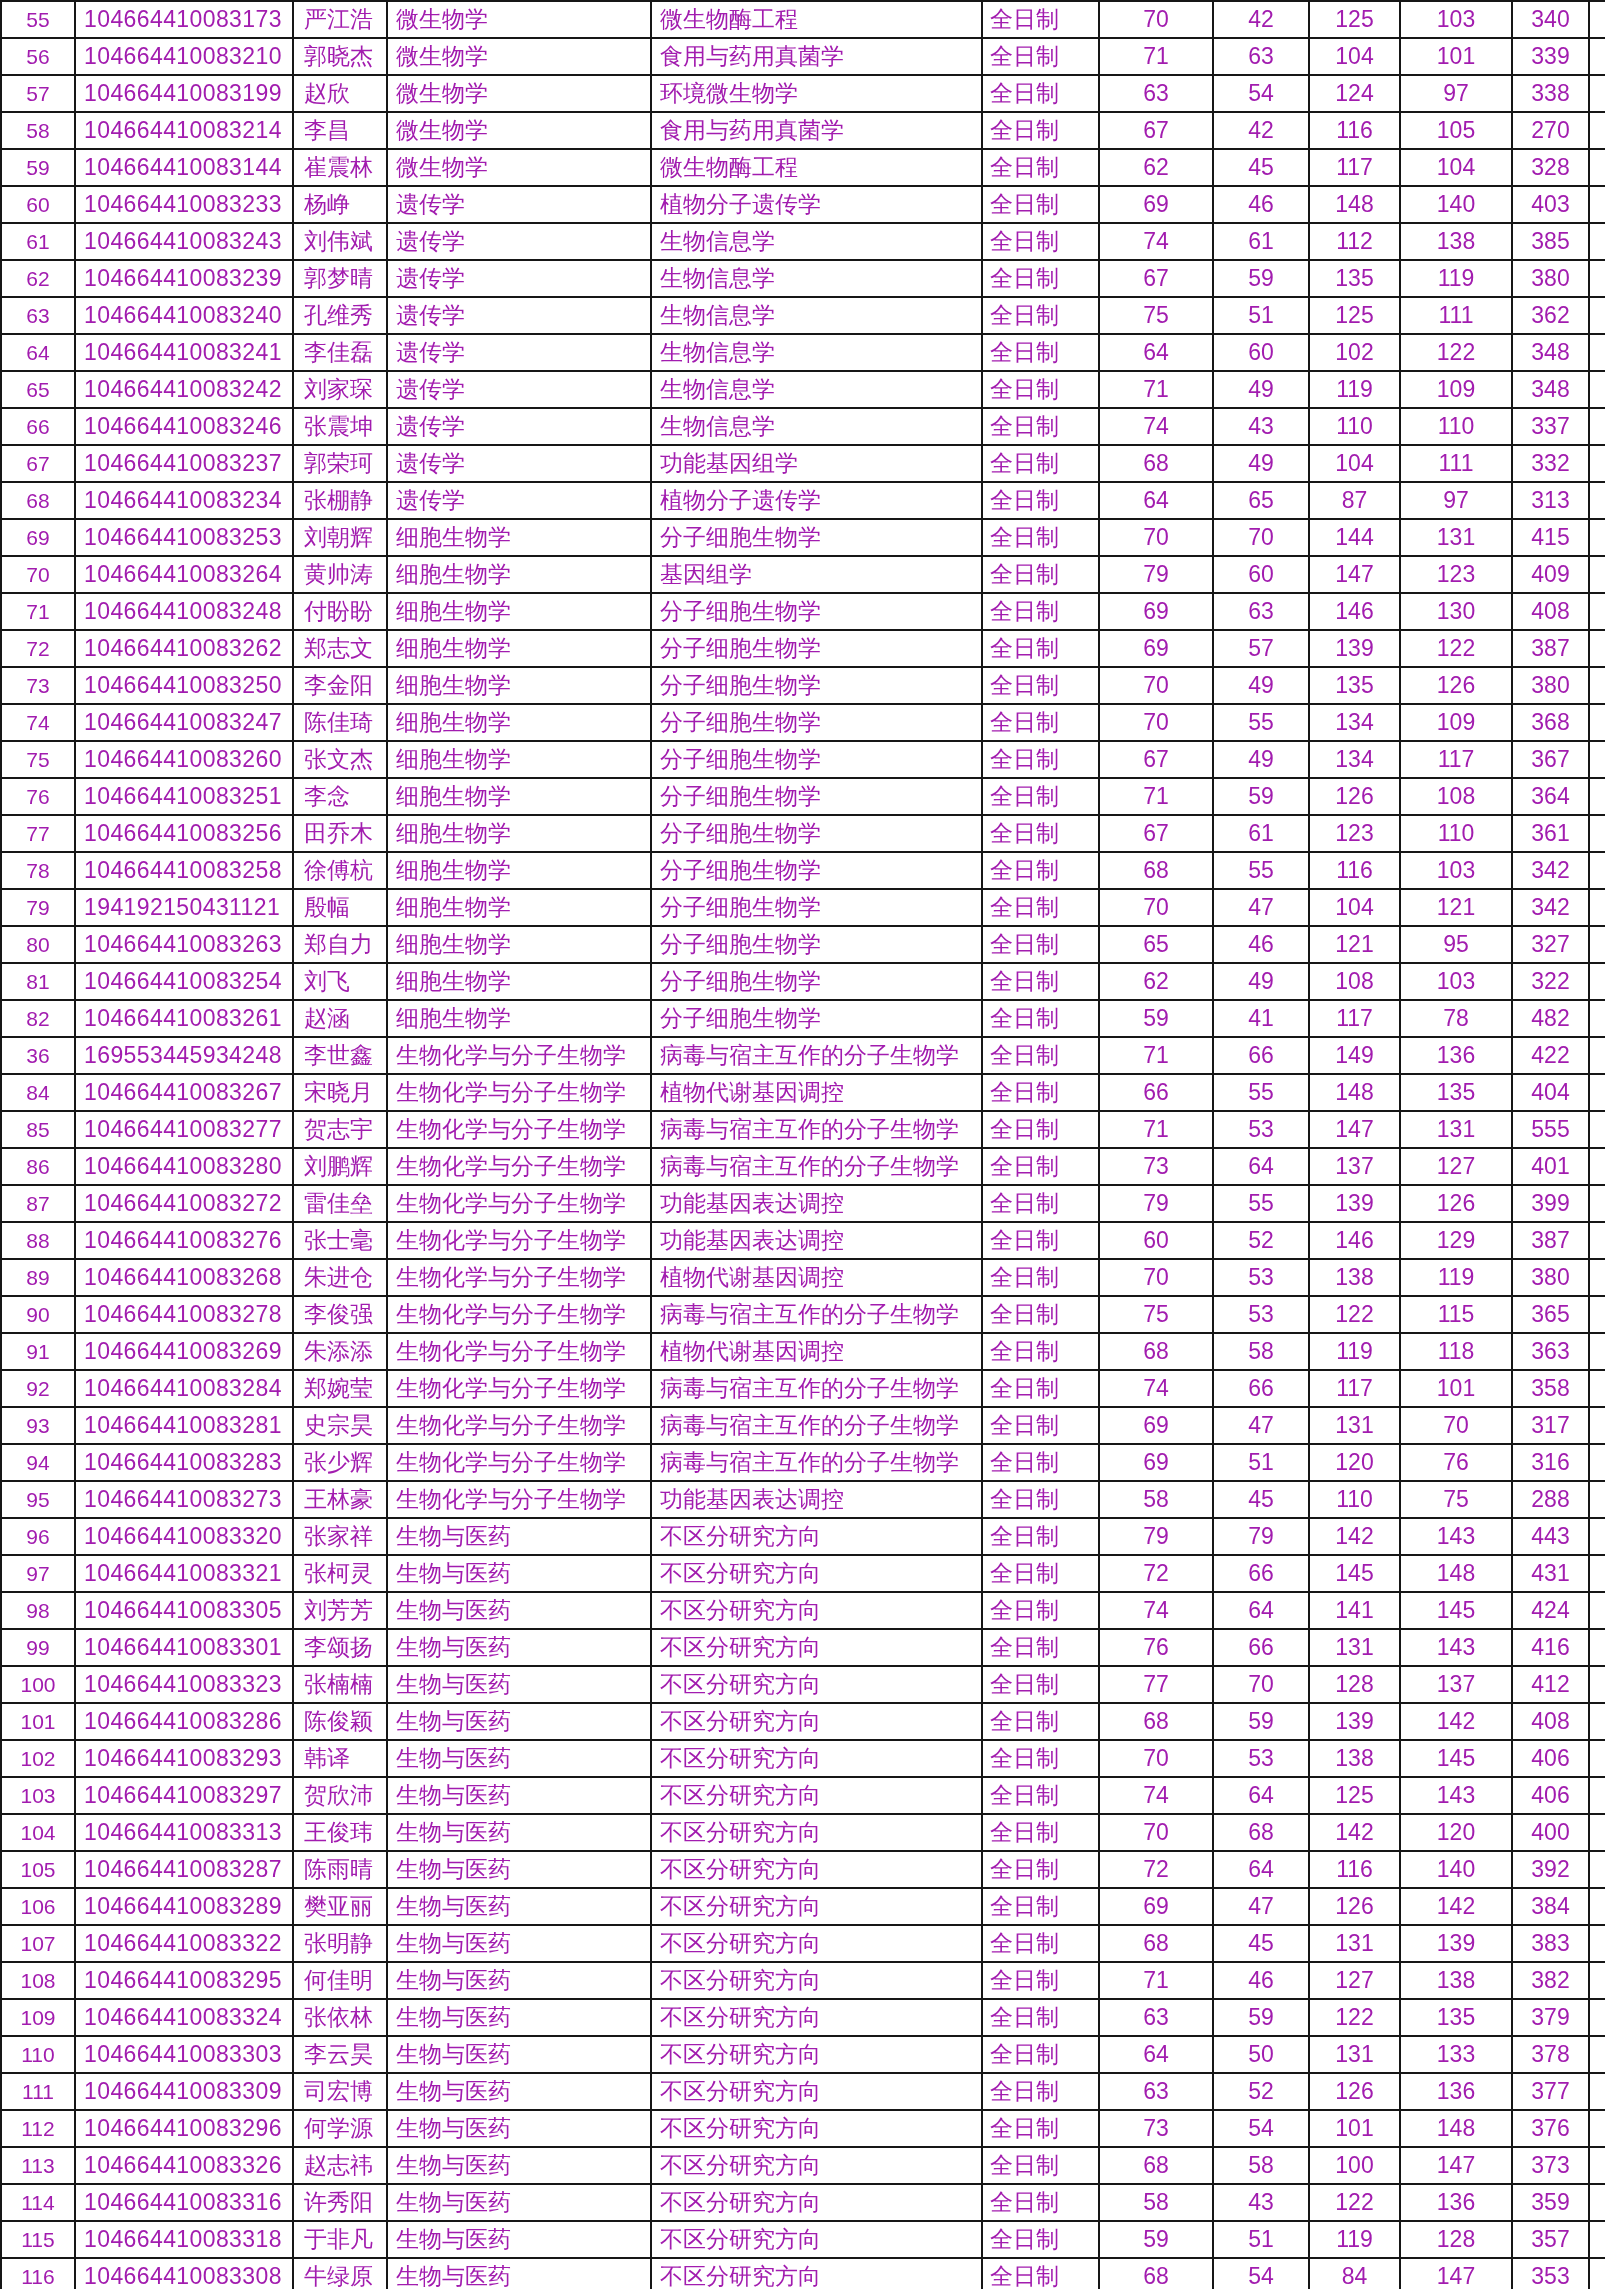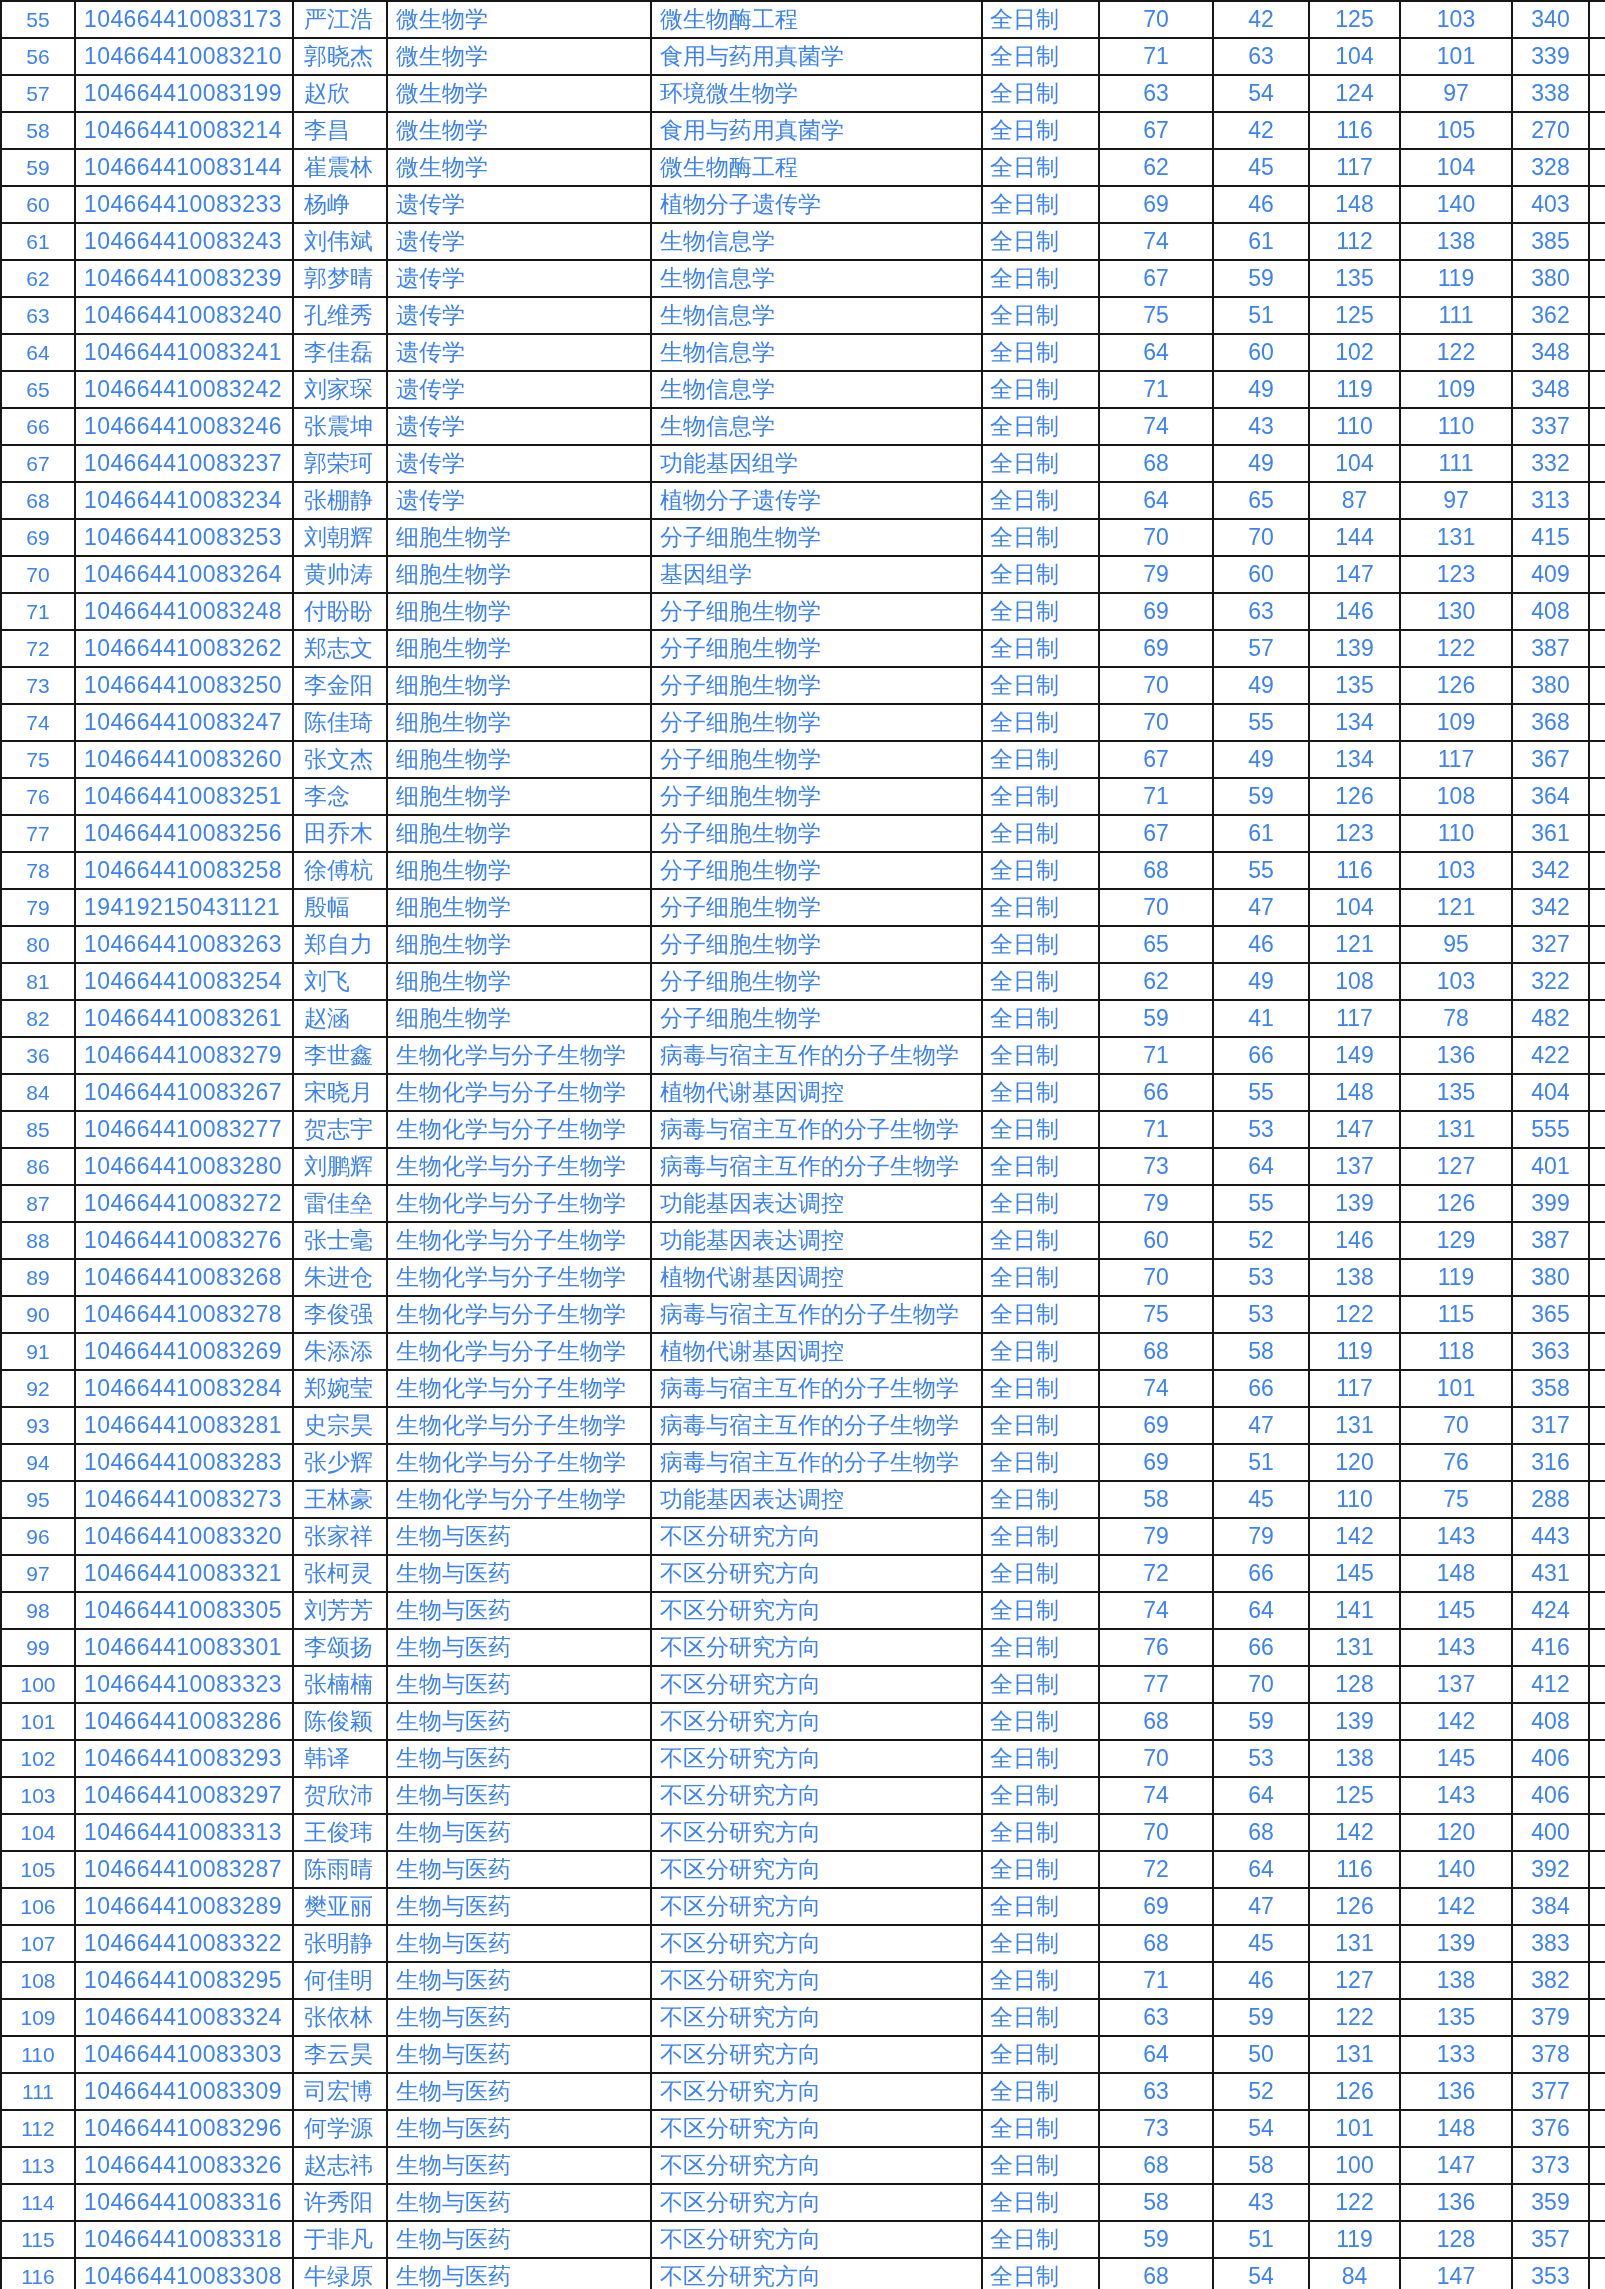--- a/index.html
+++ b/index.html
@@ -3,21 +3,21 @@
 <meta charset="utf-8">
 <style>
   html,body{margin:0;padding:0;background:#ffffff;}
   .sheet{
     position:relative;
     width:1606px;
     height:2289px;
     overflow:hidden;
     background:#ffffff;
     font-family:"Liberation Sans","DejaVu Sans",sans-serif;
-    color:#3b82f6;
+    color:#a21caf;
   }
   table.score-table{
     border-collapse:collapse;
     table-layout:fixed;
     width:1606px;
   }
   .score-table td{
     border:2px solid #161616;
     height:35px;
     padding:0;
@@ -448,21 +448,21 @@
     <td class="c-mode">全日制</td>
     <td class="c-num">59</td>
     <td class="c-num">41</td>
     <td class="c-num">117</td>
     <td class="c-num">78</td>
     <td class="c-total">482</td>
     <td class="c-cut"></td>
   </tr>
         <tr>
     <td class="c-no">36</td>
-    <td class="c-id">104664410083279</td>
+    <td class="c-id">169553445934248</td>
     <td class="c-name">李世鑫</td>
     <td class="c-major">生物化学与分子生物学</td>
     <td class="c-dir">病毒与宿主互作的分子生物学</td>
     <td class="c-mode">全日制</td>
     <td class="c-num">71</td>
     <td class="c-num">66</td>
     <td class="c-num">149</td>
     <td class="c-num">136</td>
     <td class="c-total">422</td>
     <td class="c-cut"></td>

